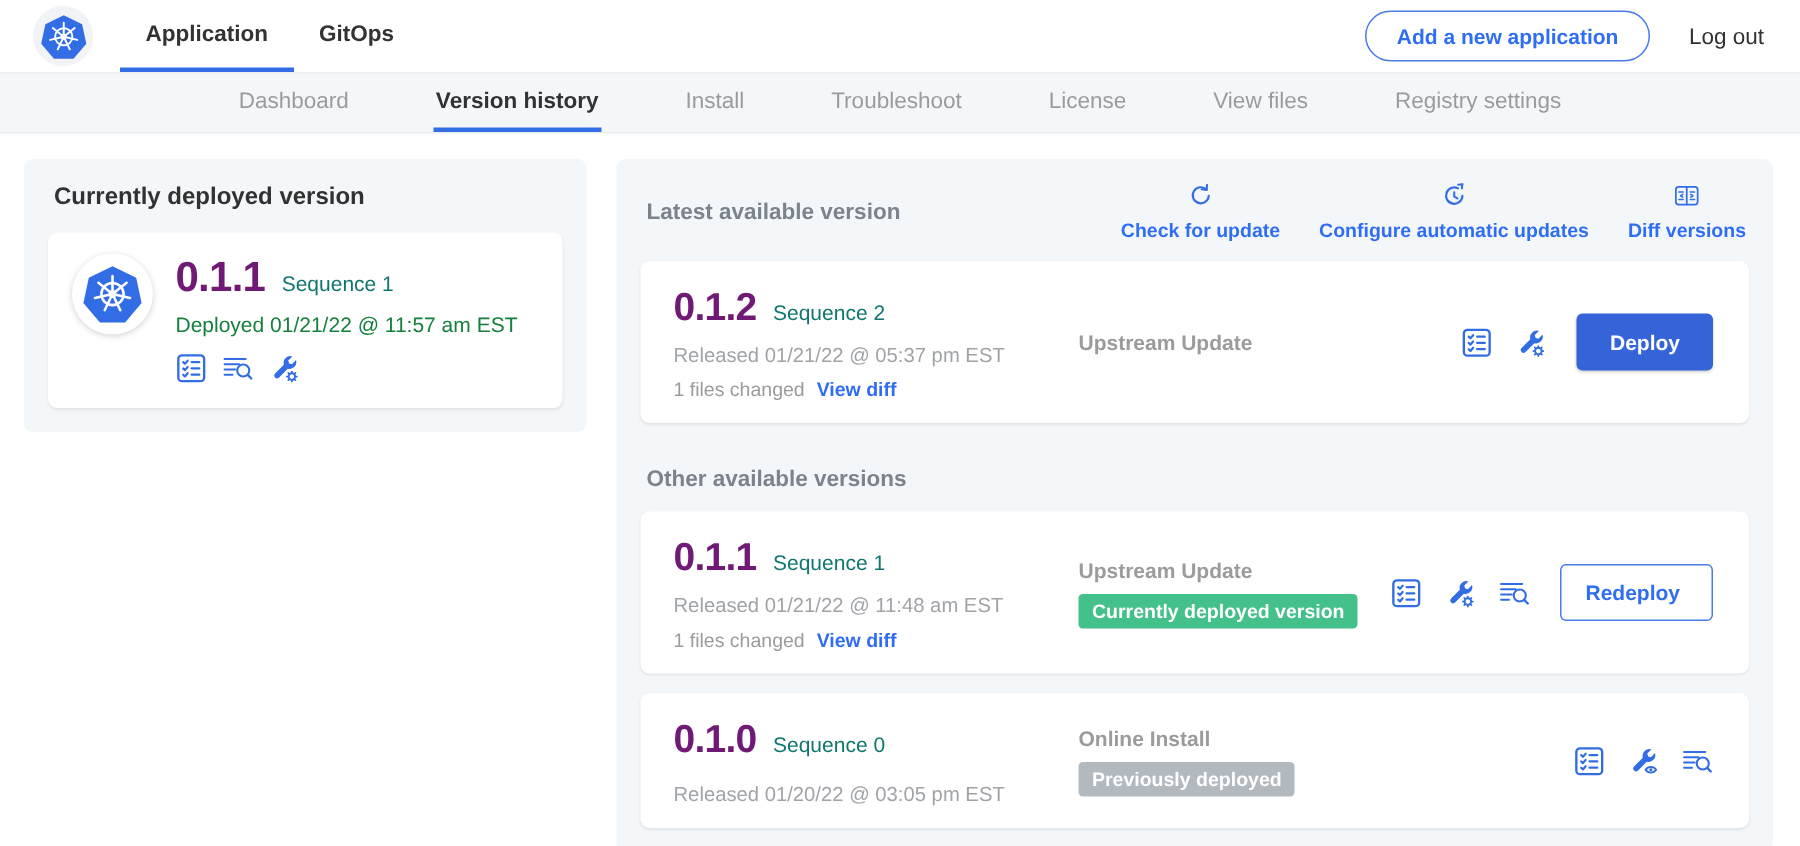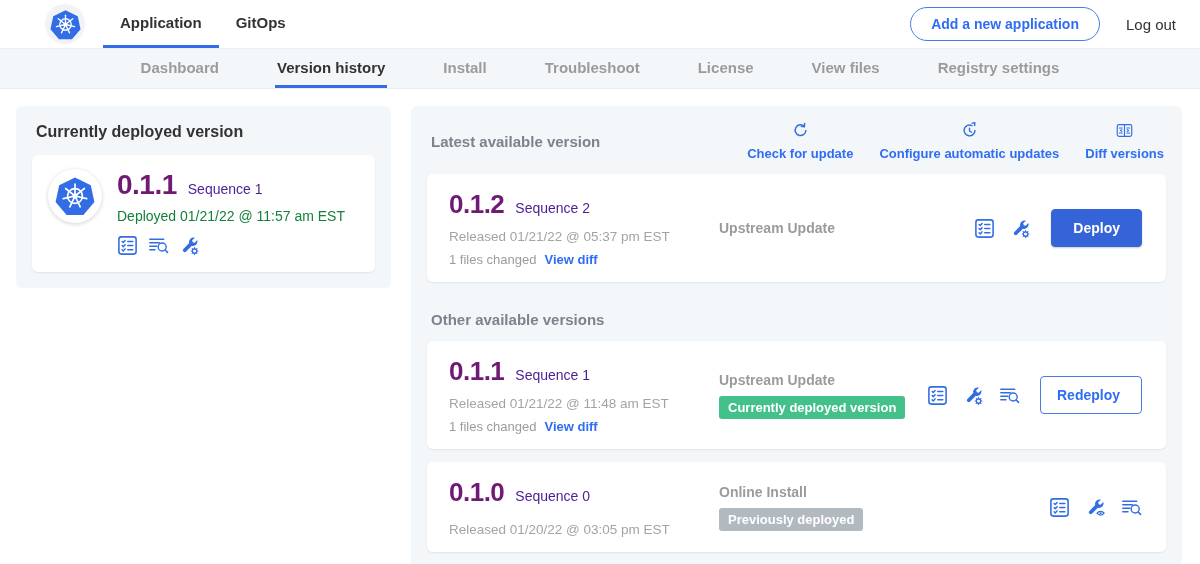--- a/index.html
+++ b/index.html
@@ -1,52 +1,52 @@
 <!DOCTYPE html>
 <html><head>
 <meta charset="utf-8">
 <style>
   * { margin:0; padding:0; box-sizing:border-box; }
   html,body { width:1200px; height:564px; background:#fff; overflow:hidden;
     font-family:"Liberation Sans","DejaVu Sans",sans-serif; color:#323232; }
 
   
-  .header { height:48px; display:flex; align-items:center; padding:0 24px 0 22px; background:#fff;margin-left:23px; }
+  .header { height:48px; display:flex; align-items:center; padding:0 24px 0 22px; background:#fff; }
   .logo-circle { width:40px; height:40px; border-radius:50%; background:#f1f3f6;
     display:flex; align-items:center; justify-content:center; flex:none; }
   .app-tabs { display:flex; margin-left:18px; height:48px; }
   .app-tab { display:flex; align-items:center; padding:0 17px; font-size:15px; font-weight:700;
     color:#323232; cursor:pointer; border-bottom:3px solid transparent; }
   .app-tab.active { border-bottom-color:#326de6; }
   .header-spacer { flex:1; }
   .add-app-btn { border:1px solid #4a7bea; color:#2f6df2; background:#fff; border-radius:17px;
     font-size:14px; font-weight:700; padding:8px 20px; cursor:pointer;
     font-family:inherit; }
   .logout { margin-left:26px; font-size:15px; font-weight:500; color:#323232; cursor:pointer; }
 
   
   .subnav { height:41px; background:#f4f7f9; border-top:1px solid #eceff1; border-bottom:1px solid #e9edef;
     display:flex; justify-content:center; gap:54px; }
-  .subnav-tab { display:flex; align-items:center; font-size:15px; color:#9b9b9b; font-weight:700;
+  .subnav-tab { display:flex; align-items:center; font-size:15px; color:#9b9b9b; font-weight:400;
     cursor:pointer; border-bottom:3px solid transparent; padding:0 2px; }
   .subnav-tab.active { color:#323232; font-weight:700; border-bottom-color:#326de6; }
 
   
   .content { display:flex; align-items:flex-start; gap:20px; padding:17px 18px 0 16px; }
 
   .panel { background:#f4f7f9; border-radius:6px; }
   .deployed-panel { width:375px; flex:none; padding:17px 16px 16px; }
   .deployed-title { font-size:16px; font-weight:700; color:#323232; margin:0 0 14px 4px; }
   .deployed-card { background:#fff; border-radius:6px; box-shadow:0 1px 2px rgba(0,0,0,.08);
     padding:14px 16px 16px; display:flex; gap:15px; }
   .app-logo-circle { width:54px; height:54px; border-radius:50%; background:#fff; flex:none;
     box-shadow:0 1px 4px rgba(0,0,0,.18); display:flex; align-items:center; justify-content:center; }
   .version-row { display:flex; align-items:baseline; gap:11px; }
   .version-big { font-size:28px; font-weight:700; letter-spacing:-.5px; color:#701a75; }
-  .sequence { font-size:14px; font-weight:500; color:#4c1d95; }
+  .sequence { font-size:14px; font-weight:500; color:#0f766e; }
   .muted-line { font-size:14px; font-weight:500; color:#15803d; margin-top:7px; }
   .icon-row { display:flex; align-items:center; gap:10px; margin-top:11px; }
   .icon { width:21px; height:21px; color:#326de6; cursor:pointer; display:block; }
 
   
   .versions-panel { flex:1; padding:14px 16px 16px; }
   .vp-header { display:flex; align-items:center; justify-content:space-between; padding:2px 2px 0 4px; }
   .vp-heading { font-size:15px; font-weight:600; color:#7b838c; }
   .vp-actions { display:flex; align-items:center; gap:26px; }
   .vp-action { display:flex; align-items:center; gap:7px; color:#2f6df2; font-size:13px;

